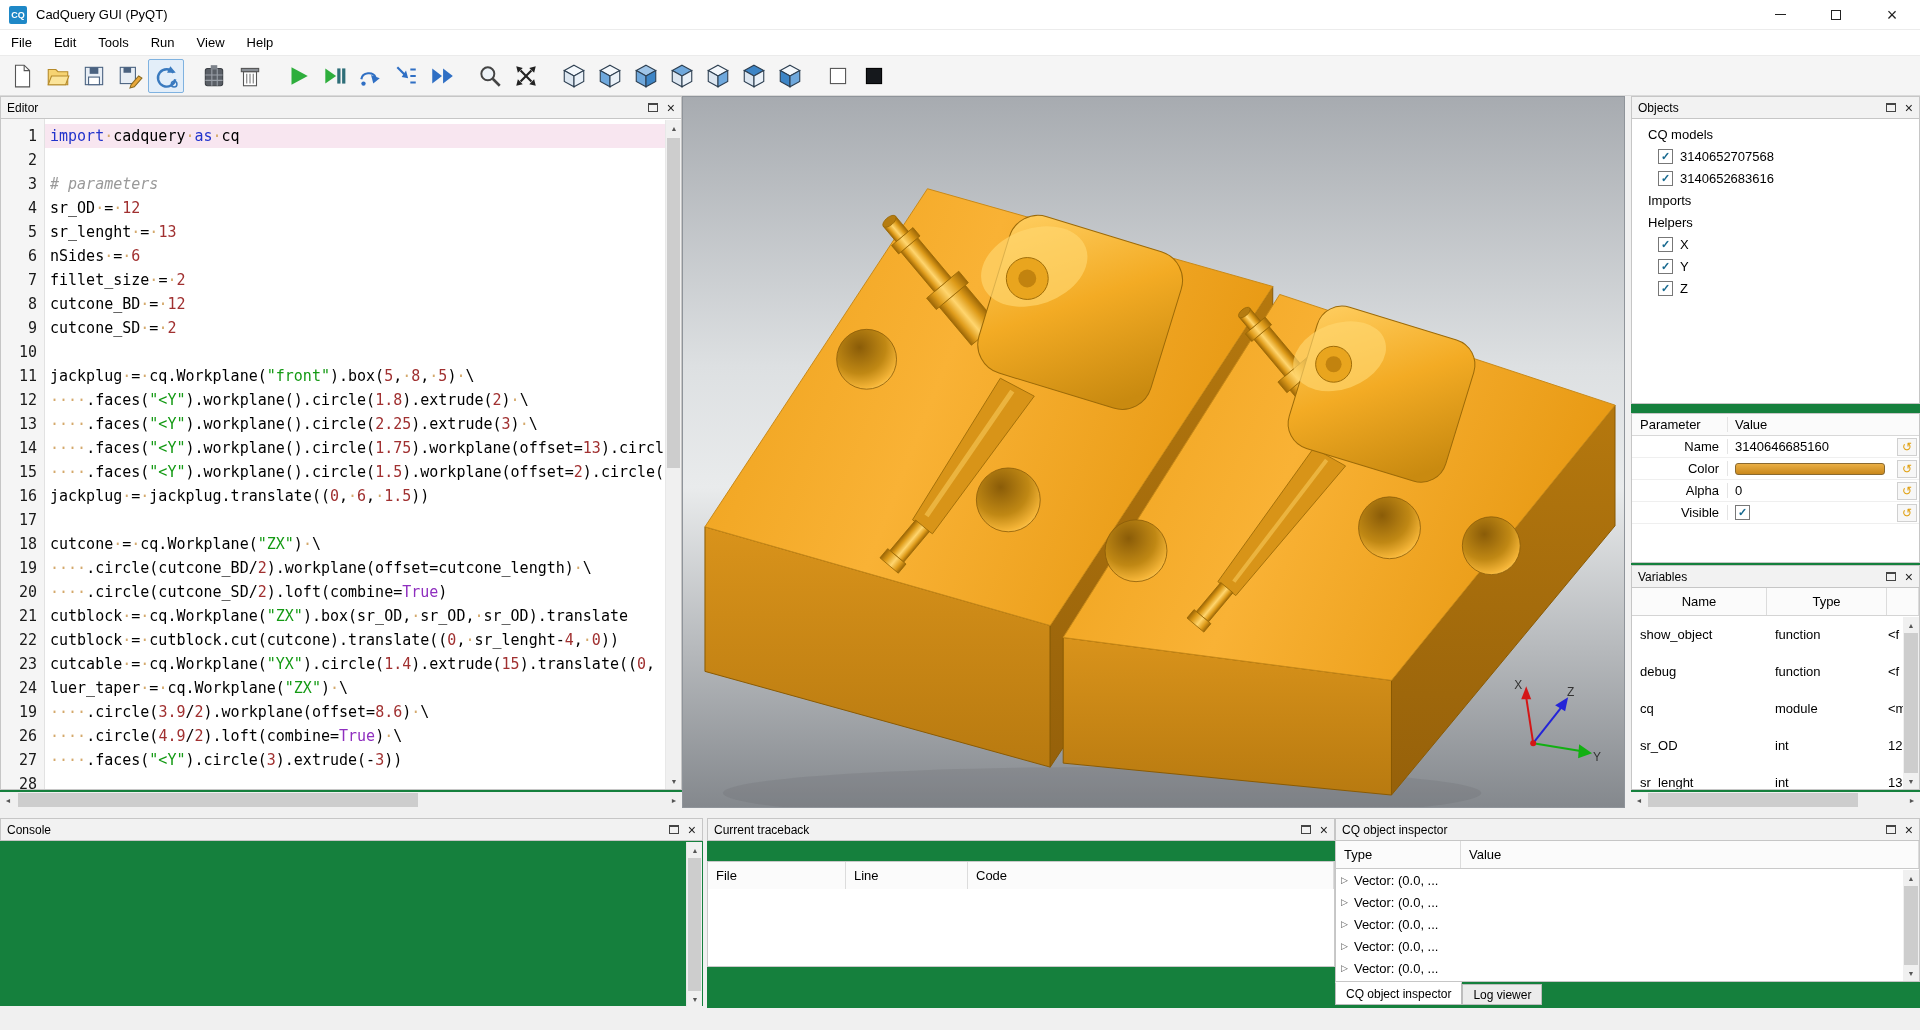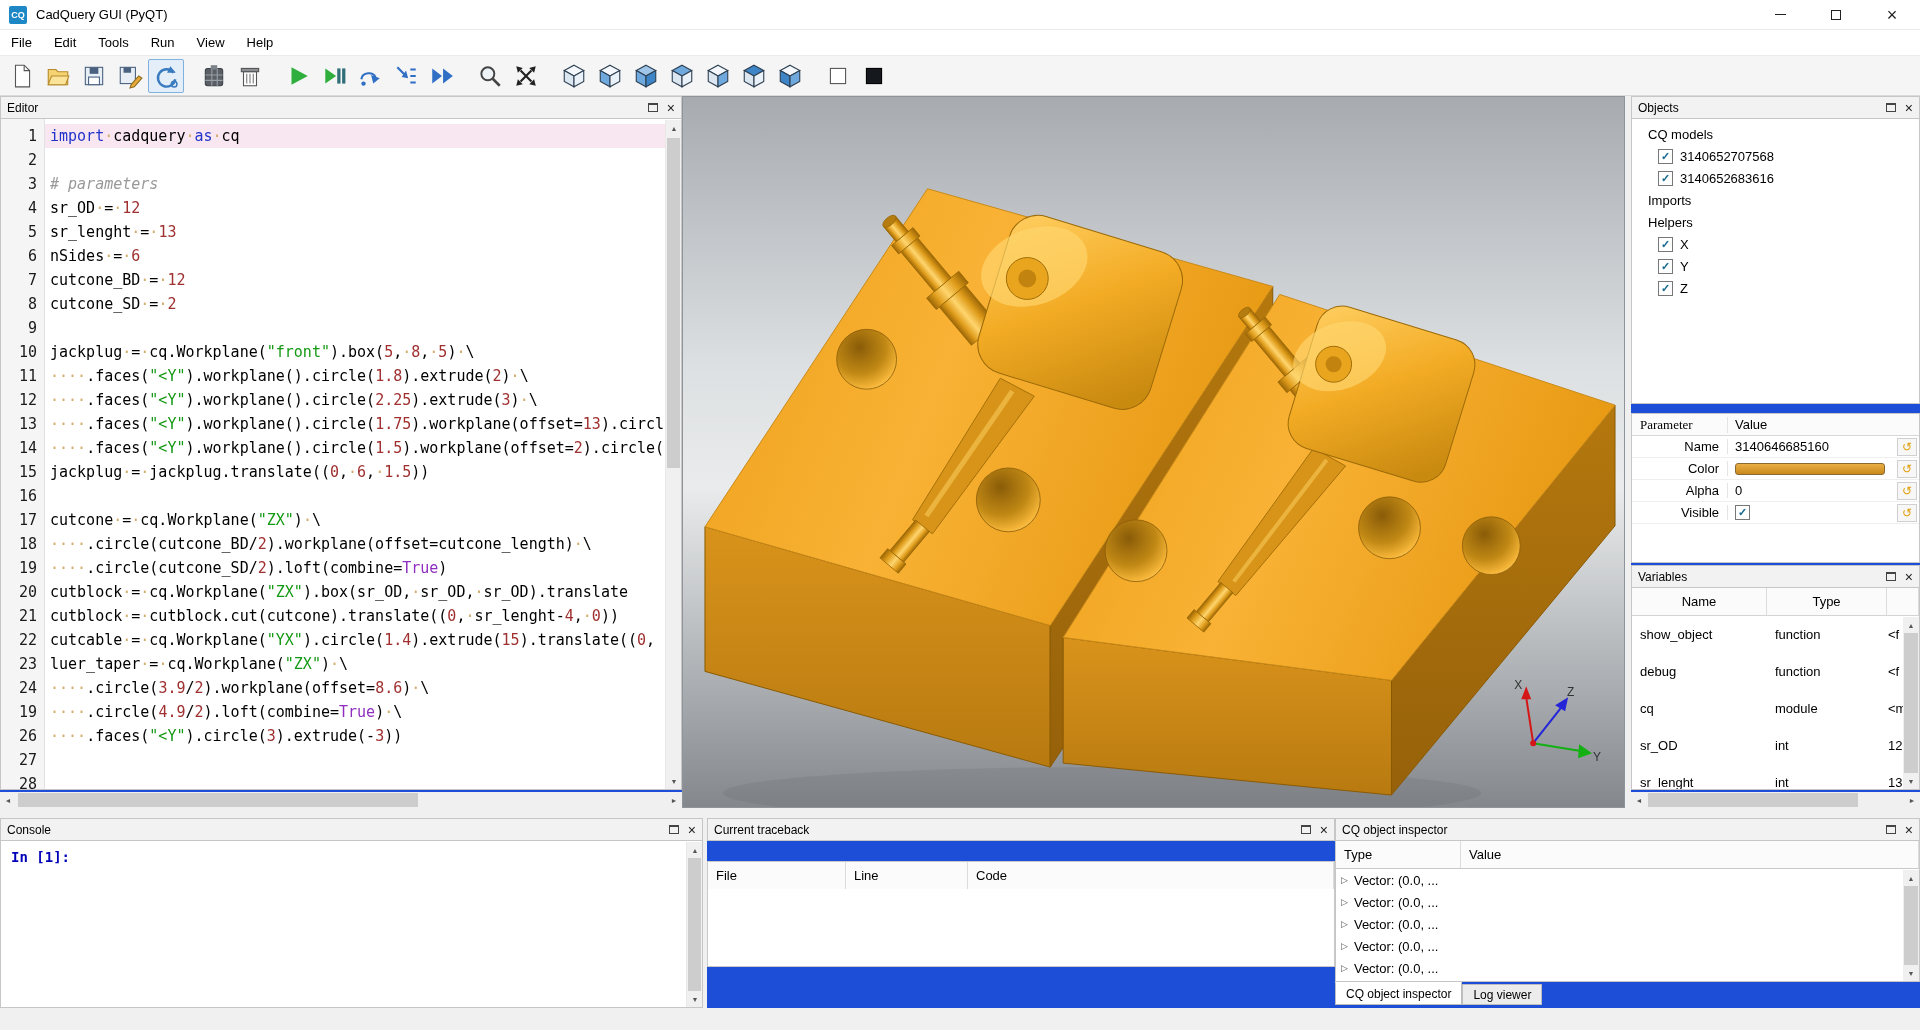--- a/index.html
+++ b/index.html
@@ -22,21 +22,21 @@
   .menu-item { padding:0 11px; height:100%; display:flex; align-items:center; font-size:13px; }
 
   
   .toolbar { position:absolute; left:0; top:56px; width:1920px; height:40px; background:#f5f5f5; border-bottom:1px solid #dadada; display:flex; align-items:center; padding-left:4px; }
   .tbtn { width:36px; height:34px; display:flex; align-items:center; justify-content:center; border:1px solid transparent; border-radius:2px; }
   .tbtn.checked { border-color:#7fb2e0; background:#e3eef9; }
   .tbtn svg { width:26px; height:26px; }
   .tgap { width:12px; }
 
   
-  .dock { position:absolute; background:#1d4ed8; }
+  .dock { position:absolute; background:#15803d; }
   .dock-header { position:absolute; left:0; top:0; right:0; height:23px; background:#f2f2f2; border:1px solid #c6c6c6; display:flex; align-items:center; padding:0 6px; font-size:12px; }
   .dock-hbtns { margin-left:auto; display:flex; align-items:center; gap:9px; }
   .float-btn { width:10px; height:9px; border:1px solid #444; border-top-width:2px; }
   .close-btn { font-size:14px; line-height:1; color:#222; }
   .dock-body { position:absolute; background:#fff; border:1px solid #c6c6c6; border-top:none; overflow:hidden; }
 
   
   .sbar { position:absolute; background:#f0f0f0; }
   .sbar.v { width:16px; } .sbar.h { height:16px; }
   .sb-ar { position:absolute; width:16px; height:16px; display:flex; align-items:center; justify-content:center; font-size:7px; color:#555; }
@@ -65,21 +65,21 @@
   #objects-dock { left:1631px; top:96px; width:289px; height:469px; }
   #objects-tree { left:0; top:23px; width:289px; height:285px; padding-top:4px; }
   .trow { height:22px; display:flex; align-items:center; padding-left:16px; font-size:13px; }
   .trow.indent { padding-left:26px; }
   .cbx { width:15px; height:15px; min-width:15px; border:1px solid #777; background:#fff; display:inline-flex; align-items:center; justify-content:center; font-size:11px; font-weight:bold; line-height:1; color:#17698f; margin-right:7px; }
 
   #param-table { left:0; top:317px; width:289px; height:150px; }
   .prow { display:flex; height:22px; border-bottom:1px solid #efefef; align-items:center; }
   .prow.phead { background:#fbfbfb; border-bottom:1px solid #d8d8d8; }
   .pc1 { width:96px; padding:0 8px; text-align:right; border-right:1px solid #e4e4e4; font-size:13px; }
-  .phead .pc1 { text-align:left;font-family:Liberation Serif, serif; }
+  .phead .pc1 { text-align:left; }
   .pc2 { flex:1; padding:0 7px; font-size:13px; display:flex; align-items:center; }
   .preset { width:20px; height:18px; margin-right:2px; border:1px solid #d0d0d0; background:#f7f7f7; color:#e0a010; font-size:12px; line-height:1; display:flex; align-items:center; justify-content:center; }
   #color-swatch { width:150px; height:12px; border:1px solid #8a6a30; border-radius:3px; }
 
   #variables-dock { left:1631px; top:565px; width:289px; height:243px; }
   #variables-table { left:0; top:23px; width:289px; height:202px; }
   .vhead { display:flex; height:28px; background:#fbfbfb; border-bottom:1px solid #d4d4d4; }
   .vhcell { display:flex; align-items:center; justify-content:center; font-size:13px; border-right:1px solid #dcdcdc; }
   .vrow { display:flex; height:37px; }
   .vcell { display:flex; align-items:center; padding:0 8px; font-size:13px; white-space:nowrap; overflow:hidden; }
@@ -353,20 +353,21 @@
           <div class="gline">27</div>
           <div class="gline">28</div>
         </div>
       <div id="code-lines">
           <div class="cline current"><span class="tok-k">import</span><span class="tok-w">·</span><span class="tok-n">cadquery</span><span class="tok-w">·</span><span class="tok-k">as</span><span class="tok-w">·</span><span class="tok-n">cq</span></div>
           <div class="cline"></div>
           <div class="cline"><span class="tok-c"># parameters</span></div>
           <div class="cline"><span class="tok-n">sr_OD</span><span class="tok-w">·</span><span class="tok-n">=</span><span class="tok-w">·</span><span class="tok-m">12</span></div>
           <div class="cline"><span class="tok-n">sr_lenght</span><span class="tok-w">·</span><span class="tok-n">=</span><span class="tok-w">·</span><span class="tok-m">13</span></div>
           <div class="cline"><span class="tok-n">nSides</span><span class="tok-w">·</span><span class="tok-n">=</span><span class="tok-w">·</span><span class="tok-m">6</span></div>
+          <div class="cline"><span class="tok-n">fillet_size</span><span class="tok-w">·</span><span class="tok-n">=</span><span class="tok-w">·</span><span class="tok-m">2</span></div>
           <div class="cline"><span class="tok-n">cutcone_BD</span><span class="tok-w">·</span><span class="tok-n">=</span><span class="tok-w">·</span><span class="tok-m">12</span></div>
           <div class="cline"><span class="tok-n">cutcone_SD</span><span class="tok-w">·</span><span class="tok-n">=</span><span class="tok-w">·</span><span class="tok-m">2</span></div>
           <div class="cline"></div>
           <div class="cline"><span class="tok-n">jackplug</span><span class="tok-w">·</span><span class="tok-n">=</span><span class="tok-w">·</span><span class="tok-n">cq.Workplane(</span><span class="tok-s">"front"</span><span class="tok-n">).box(</span><span class="tok-m">5</span><span class="tok-n">,</span><span class="tok-w">·</span><span class="tok-m">8</span><span class="tok-n">,</span><span class="tok-w">·</span><span class="tok-m">5</span><span class="tok-n">)</span><span class="tok-w">·</span><span class="tok-n">\</span></div>
           <div class="cline"><span class="tok-w">····</span><span class="tok-n">.faces(</span><span class="tok-s">"&lt;Y"</span><span class="tok-n">).workplane().circle(</span><span class="tok-m">1.8</span><span class="tok-n">).extrude(</span><span class="tok-m">2</span><span class="tok-n">)</span><span class="tok-w">·</span><span class="tok-n">\</span></div>
           <div class="cline"><span class="tok-w">····</span><span class="tok-n">.faces(</span><span class="tok-s">"&lt;Y"</span><span class="tok-n">).workplane().circle(</span><span class="tok-m">2.25</span><span class="tok-n">).extrude(</span><span class="tok-m">3</span><span class="tok-n">)</span><span class="tok-w">·</span><span class="tok-n">\</span></div>
           <div class="cline"><span class="tok-w">····</span><span class="tok-n">.faces(</span><span class="tok-s">"&lt;Y"</span><span class="tok-n">).workplane().circle(</span><span class="tok-m">1.75</span><span class="tok-n">).workplane(offset=</span><span class="tok-m">13</span><span class="tok-n">).circl</span></div>
           <div class="cline"><span class="tok-w">····</span><span class="tok-n">.faces(</span><span class="tok-s">"&lt;Y"</span><span class="tok-n">).workplane().circle(</span><span class="tok-m">1.5</span><span class="tok-n">).workplane(offset=</span><span class="tok-m">2</span><span class="tok-n">).circle((</span></div>
           <div class="cline"><span class="tok-n">jackplug</span><span class="tok-w">·</span><span class="tok-n">=</span><span class="tok-w">·</span><span class="tok-n">jackplug.translate((</span><span class="tok-m">0</span><span class="tok-n">,</span><span class="tok-w">·</span><span class="tok-m">6</span><span class="tok-n">,</span><span class="tok-w">·</span><span class="tok-m">1.5</span><span class="tok-n">))</span></div>
           <div class="cline"></div>
@@ -636,23 +637,20 @@
   </div>
 
   <div class="dock" id="console-dock">
     <div class="dock-header">
       <span>Console</span>
       <span class="dock-hbtns">
         <span class="float-btn"></span>
         <span class="close-btn">×</span>
       </span>
     </div>
-    <div class="dock-body" id="console-body">
-      <div id="console-prompt">In [1]:</div>
-    </div>
     <div class="sbar v" id="console-vscroll">
       <div class="sb-ar" style="top:0;">▲</div>
       <div class="sb-thumb" style="left:1px;right:1px;top:16px;bottom:16px;"></div>
       <div class="sb-ar" style="bottom:0;">▼</div>
     </div>
   </div>
 
   <div class="dock" id="traceback-dock">
     <div class="dock-header">
       <span>Current traceback</span>

